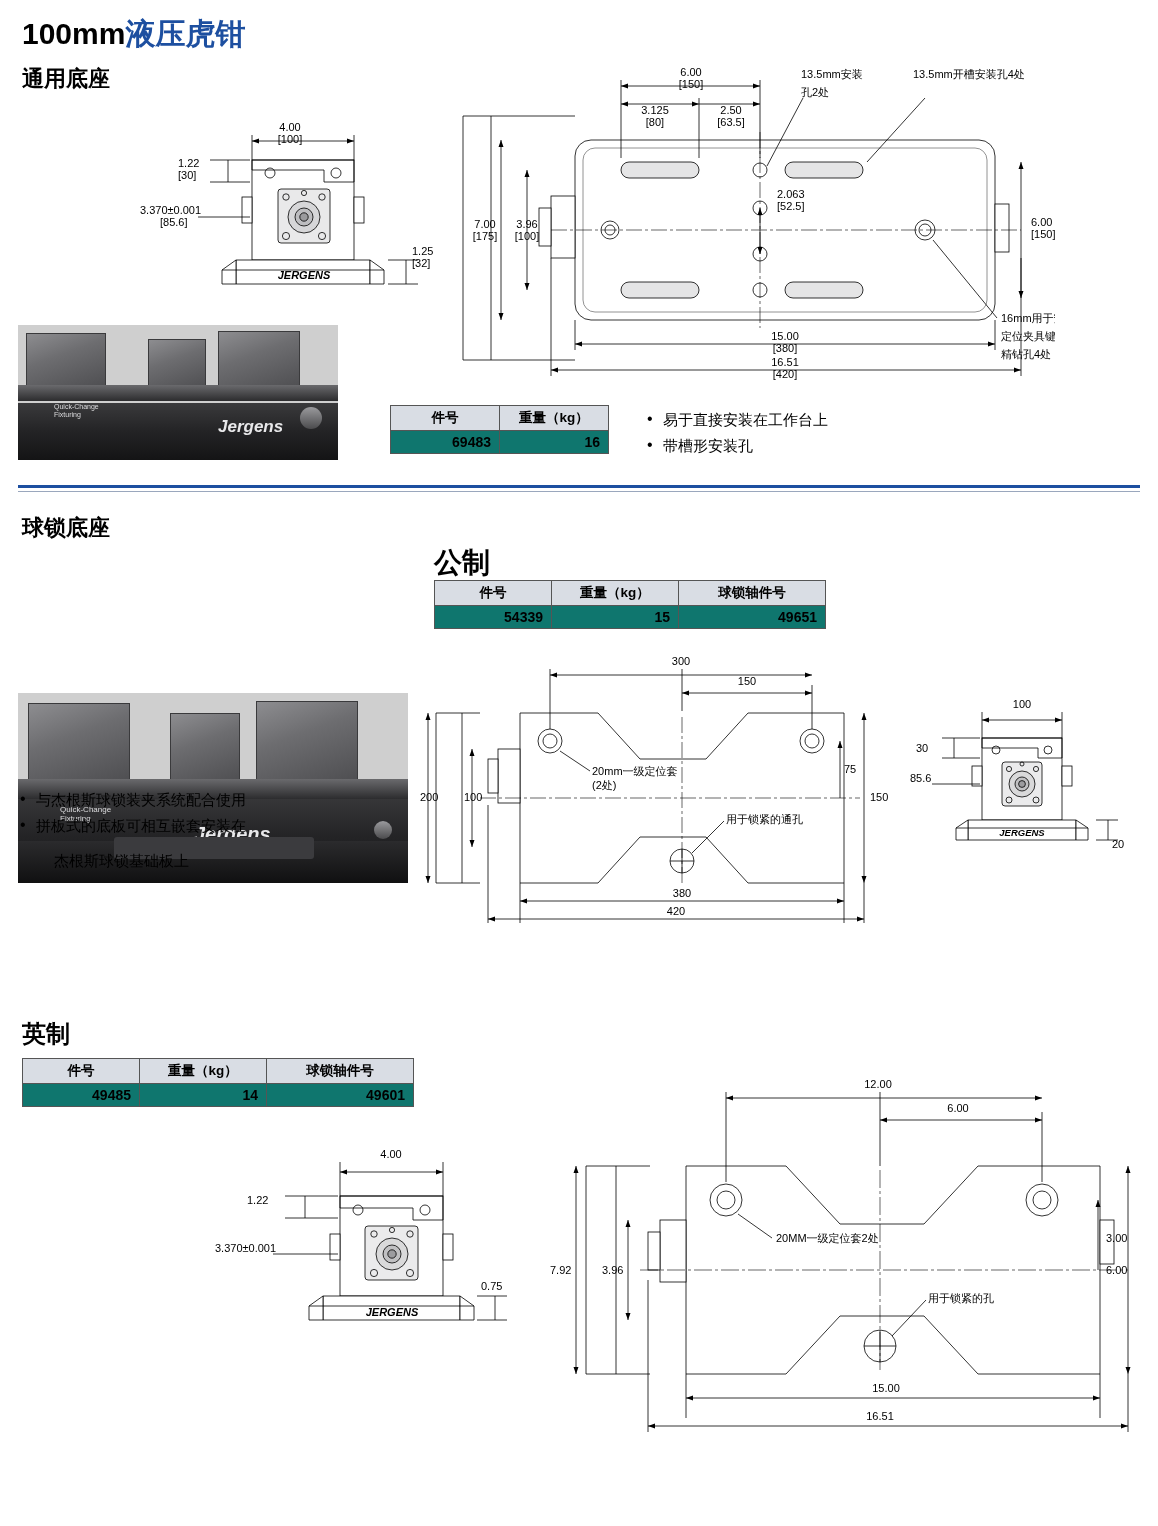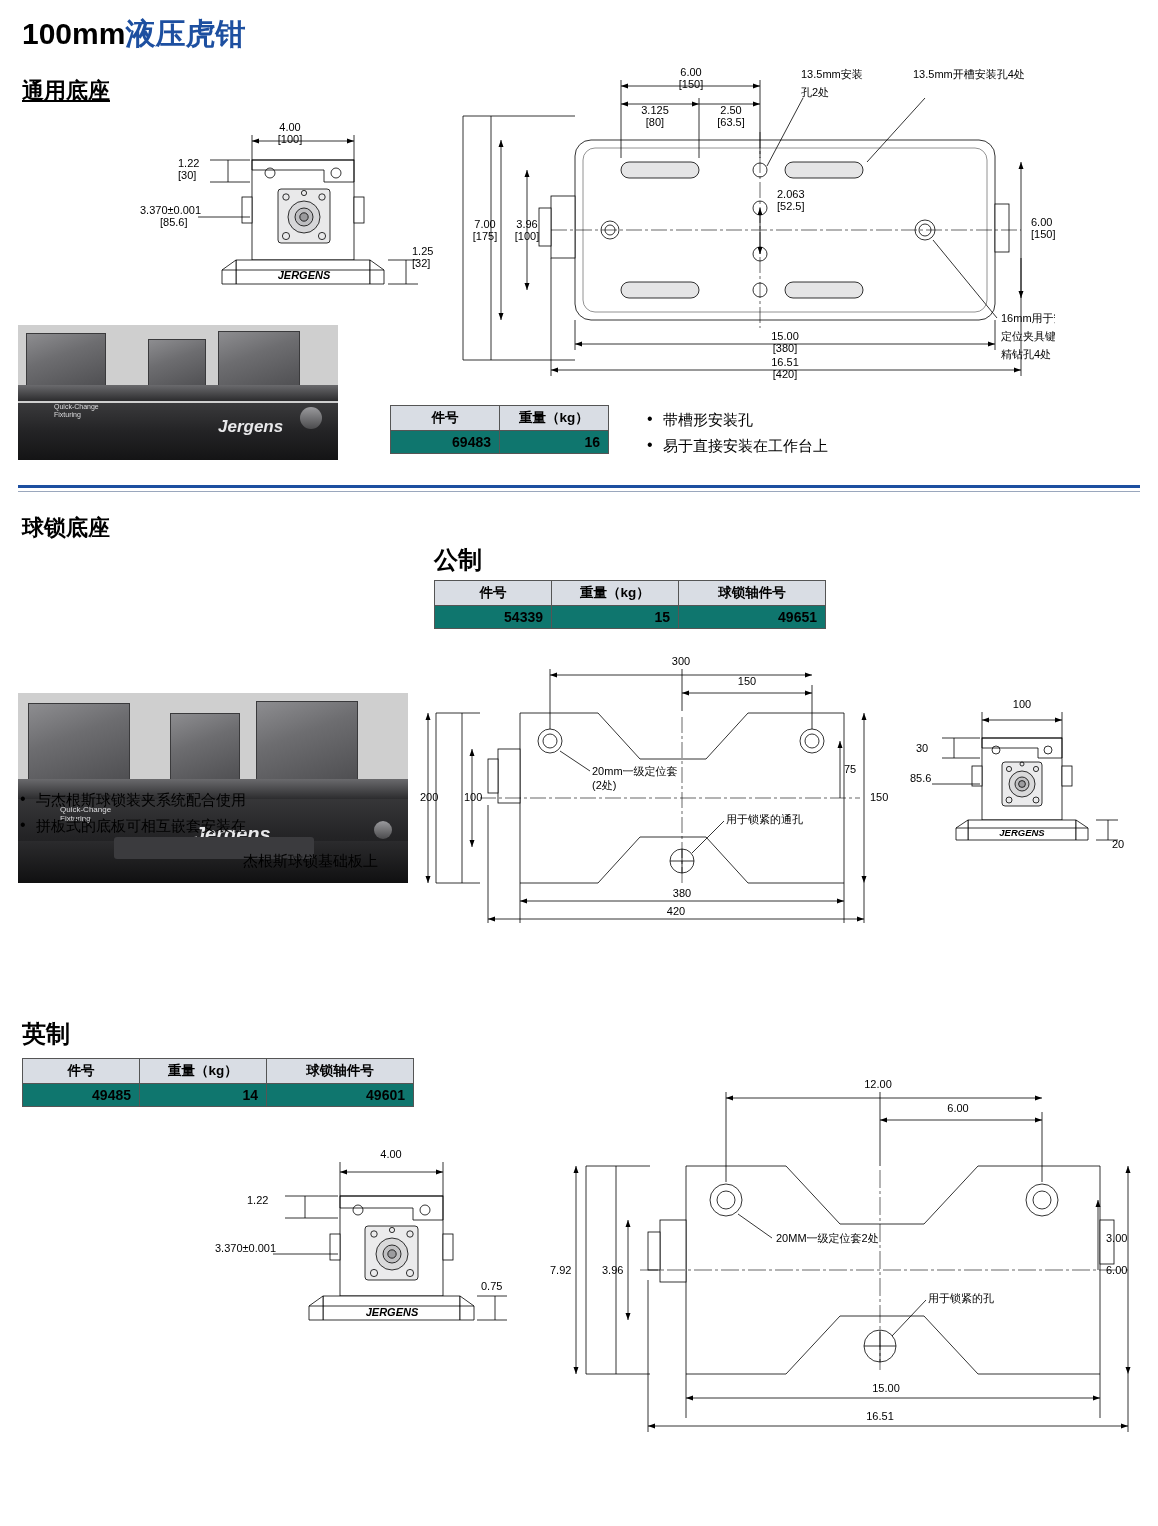--- a/index.html
+++ b/index.html
@@ -54,21 +54,21 @@
   .note{font-size:11px;fill:#000;font-family:"Liberation Sans",sans-serif;}
   svg{display:block;}
 </style>
 </head>
 <body>
 
 <div class="abs" id="title">
   <span class="black">100</span><span class="black">mm</span><span class="blue">液压虎钳</span>
 </div>
 
-<div class="abs section-head" style="top:76px;left:22px;text-decoration:underline;">通用底座</div>
+<div class="abs section-head" style="top:64px;left:22px;">通用底座</div>
 
 <div class="abs" style="top:105px;left:140px;">
 <svg width="310" height="205" viewBox="0 0 310 205">
   <g stroke="#000" fill="none" stroke-width="0.8">
 
     <line x1="112" y1="30" x2="112" y2="55"></line>
     <line x1="214" y1="30" x2="214" y2="55"></line>
     <line x1="112" y1="36" x2="214" y2="36"></line>
     <path d="M112,36 l7,-2.5 v5 z" fill="#000" stroke="none"></path>
     <path d="M214,36 l-7,-2.5 v5 z" fill="#000" stroke="none"></path>
@@ -253,22 +253,22 @@
     <tr>
       <td style="width:92px">69483</td>
       <td style="width:92px">16</td>
     </tr>
   </tbody>
     </table>
 </div>
 
 <div class="abs" style="top:408px;left:645px;width:320px;">
   <ul class="bul">
+    <li>易于直接安装在工作台上</li>
     <li>带槽形安装孔</li>
-    <li>易于直接安装在工作台上</li>
   </ul>
 </div>
 
 <div class="abs divider" style="top:485px;left:18px;width:1122px;"></div>
 <div class="abs divider2" style="top:491px;left:18px;width:1122px;"></div>
 
 <div class="abs section-head" style="top:513px;left:22px;">球锁底座</div>
 
 <div class="abs photo" style="top:558px;left:18px;width:390px;height:190px;">
   <div class="base" style="height:48%;"></div>
@@ -280,31 +280,31 @@
   <div class="logo" style="left:176px;top:130px;font-size:20px;">Jergens</div>
   <div style="position:absolute;left:0;bottom:0;width:390px;height:42px;background:linear-gradient(180deg,#2b2b2d,#101011);"></div>
   <div style="position:absolute;left:96px;bottom:24px;width:200px;height:22px;background:#3b3b3e;border-radius:3px;"></div>
   <div style="position:absolute;left:356px;top:128px;width:18px;height:18px;border-radius:50%;background:linear-gradient(180deg,#9a9a9d,#4b4b4d);"></div>
 </div>
 
 <div class="abs" style="top:788px;left:18px;width:360px;">
   <ul class="bul">
     <li>与杰根斯球锁装夹系统配合使用</li>
     <li style="margin-bottom:11px">拼板式的底板可相互嵌套安装在</li>
-    <li style="list-style:none;padding-left:2px;text-align:right;" class="nodot">
+    <li style="list-style:none;padding-left:36px;" class="nodot">
       <span>杰根斯球锁基础板上</span>
     </li>
   </ul>
 </div>
 <style>
 </style>
 
 <style>.nodot:before{content:"" !important;}</style>
 
-<div class="abs section-head" style="top:544px;left:434px;font-size:24px;">公制</div>
+<div class="abs section-head" style="top:544px;left:434px;font-size:28px;">公制</div>
 
 <div class="abs" style="top:580px;left:434px;">
   <table class="spec">
     <tbody>
         <tr>
       <th style="width:100px">件号</th>
       <th style="width:110px">重量（kg）</th>
       <th style="width:130px">球锁轴件号</th>
     </tr>
     <tr>

